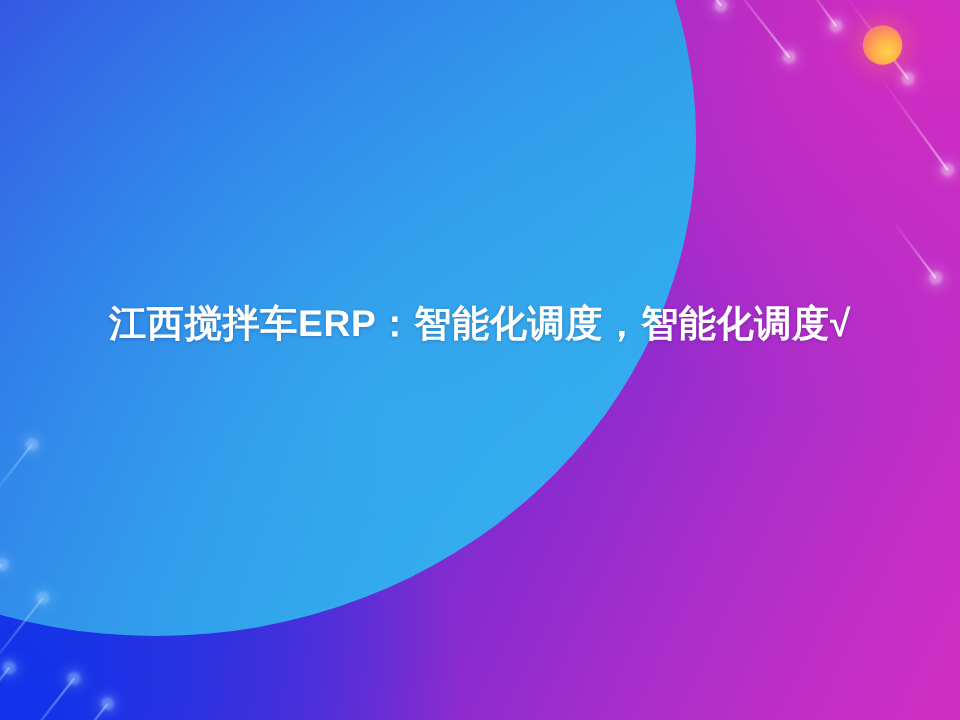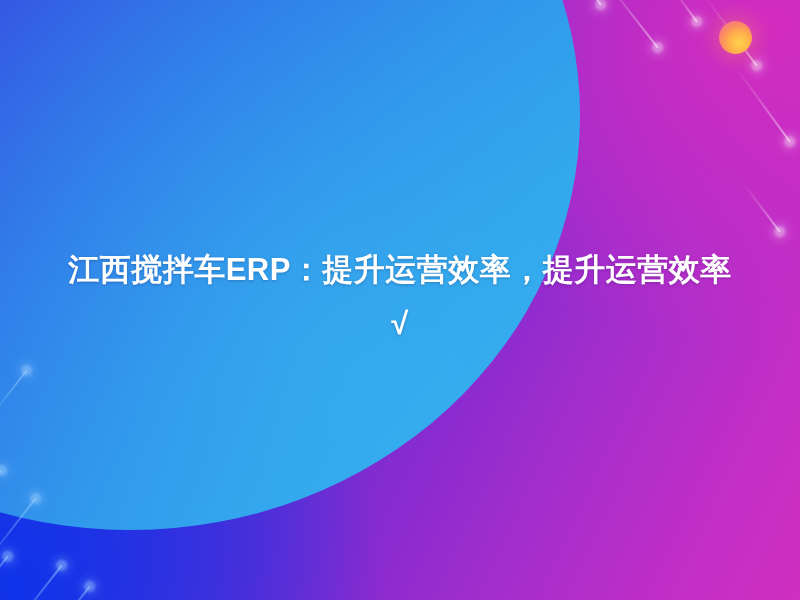--- a/index.html
+++ b/index.html
@@ -184,15 +184,15 @@
     <div class="comet cool" style="left:90px; top:586px; transform: rotate(128deg);">
       <div class="tail" style="width:66px;"></div>
       <div class="head"></div>
     </div>
     <div class="comet cool" style="left:8px; top:556px; transform: rotate(128deg);">
       <div class="tail" style="width:48px;"></div>
       <div class="head"></div>
     </div>
   </div>
 
-  <div class="headline">江西搅拌车ERP：提升运营效率，提升运营效率√</div>
+  <div class="headline">江西搅拌车ERP：智能化调度，智能化调度√</div>
 
 </div>
 
 </body></html>

